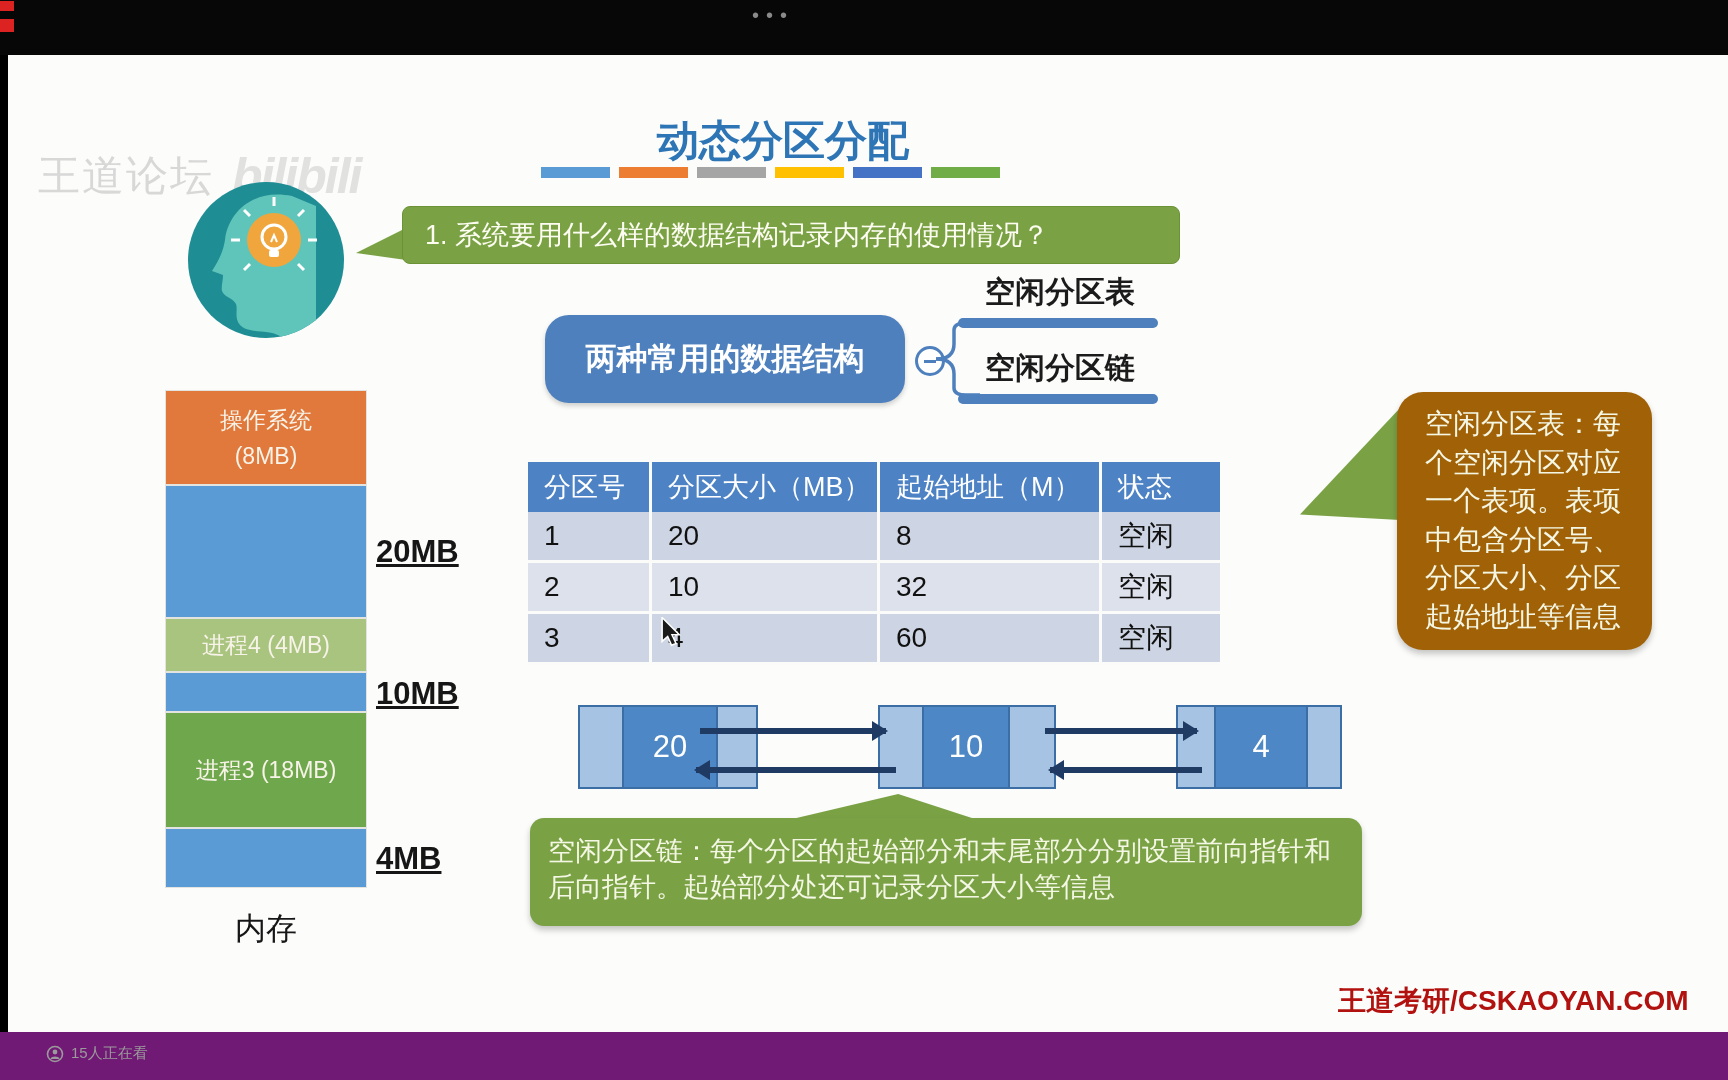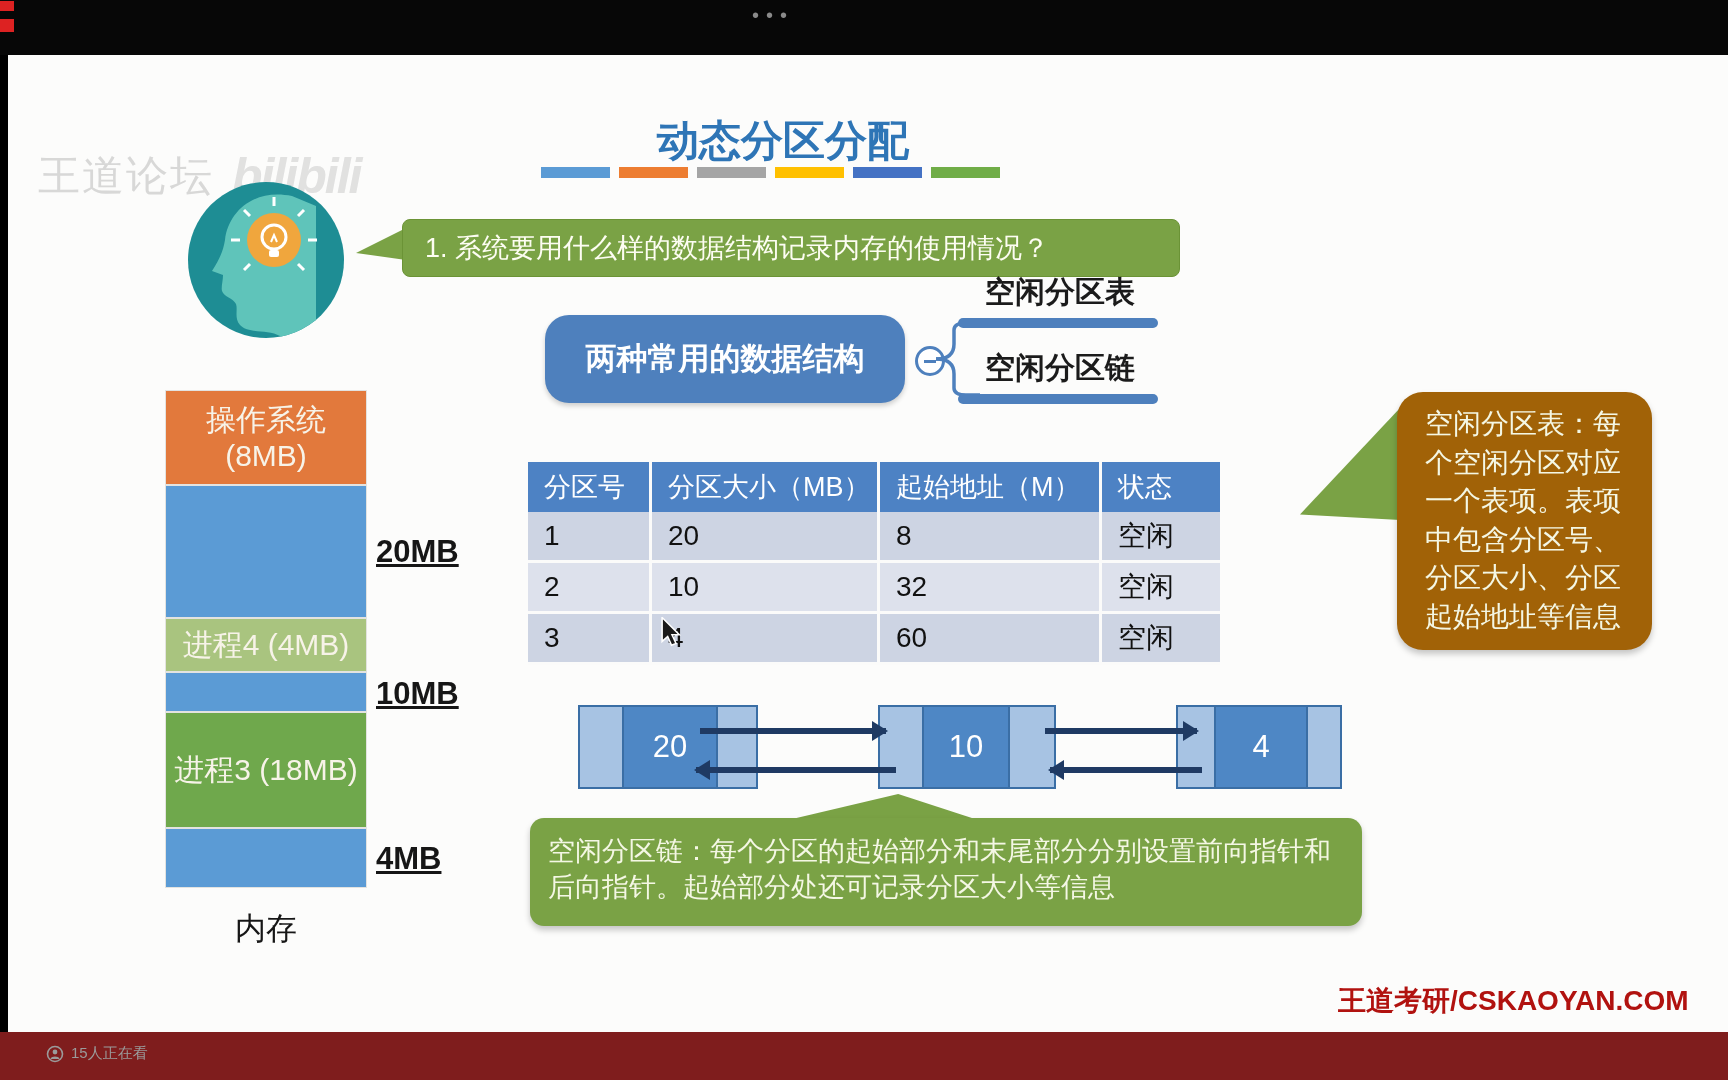--- a/index.html
+++ b/index.html
@@ -4,52 +4,52 @@
 <style>
   html,body{margin:0;padding:0;background:#000;}
   .stage{position:relative;width:1728px;height:1080px;background:#000;overflow:hidden;
          font-family:"Liberation Sans", sans-serif;}
 
   
   .topbar{position:absolute;left:0;top:0;width:1728px;height:55px;background:#070707;}
   .corner-red-a{position:absolute;left:0;top:1px;width:14px;height:10px;background:#d22;}
   .corner-red-b{position:absolute;left:0;top:19px;width:14px;height:13px;background:#d22;}
   .top-dots{position:absolute;left:752px;top:4px;color:#8a8a8a;font-size:20px;letter-spacing:7px;}
-  .bottombar{position:absolute;left:0;top:1032px;width:1728px;height:48px;background:#7f1d1d;}
+  .bottombar{position:absolute;left:0;top:1032px;width:1728px;height:48px;background:#701a75;}
   .viewers{position:absolute;left:46px;top:12px;display:flex;align-items:center;gap:7px;
            color:#9b9b9b;font-size:15px;}
 
   
   .slide{position:absolute;left:8px;top:55px;width:1720px;height:977px;background:#fcfcfb;}
 
   .watermark{position:absolute;left:30px;top:92px;display:flex;align-items:center;gap:18px;
              color:rgba(185,185,185,.55);}
   .wm-text{font-size:42px;font-weight:normal;letter-spacing:2px;}
   .wm-bili{font-size:50px;font-weight:bold;letter-spacing:-2px;color:rgba(198,198,198,.5);font-style:italic;}
 
   .title{position:absolute;left:545px;top:58px;width:460px;text-align:center;
          font-size:42px;font-weight:bold;color:#2e75b6;}
   .title-bars{position:absolute;left:533px;top:112px;display:flex;gap:9px;}
   .title-bars span{width:69px;height:11px;display:inline-block;}
 
   
-  .q-bubble{position:absolute;left:394px;top:164px;width:778px;height:58px;background:#7aa245;
+  .q-bubble{position:absolute;left:394px;top:151px;width:778px;height:58px;background:#7aa245;
             border:1px solid #6b9336;border-radius:8px;color:#fdfdf2;font-size:27px;
             line-height:56px;padding-left:22px;box-sizing:border-box;white-space:nowrap;}
   .q-tail{position:absolute;left:348px;top:173px;width:50px;height:32px;background:#7aa245;
           clip-path:polygon(100% 0,100% 100%,0 78%);}
 
   
   .head-icon{position:absolute;left:178px;top:121px;}
 
   
   .mem-col{position:absolute;left:157px;top:335px;width:202px;}
   .mem-block{width:202px;box-sizing:border-box;border:1px solid #e3e3e0;display:flex;
              flex-direction:column;align-items:center;justify-content:center;
-             color:#f7f3e8;font-size:30px;line-height:36px;text-align:right;}
+             color:#f7f3e8;font-size:23px;line-height:36px;text-align:right;}
   .mem-os{background:#e2793c;height:95px;}
   .mem-free{background:#5b9bd5;}
   .mem-p4{background:#a9c47f;height:54px;}
   .mem-p3{background:#6fa84c;height:116px;}
   .side-label{position:absolute;left:368px;color:#161616;font-size:31px;font-weight:600;text-decoration:underline;}
   .mem-caption{position:absolute;left:157px;top:853px;width:202px;text-align:center;
                color:#161616;font-size:31px;}
 
   
   .mm-root{position:absolute;left:537px;top:260px;width:360px;height:88px;background:#4e80bd;

